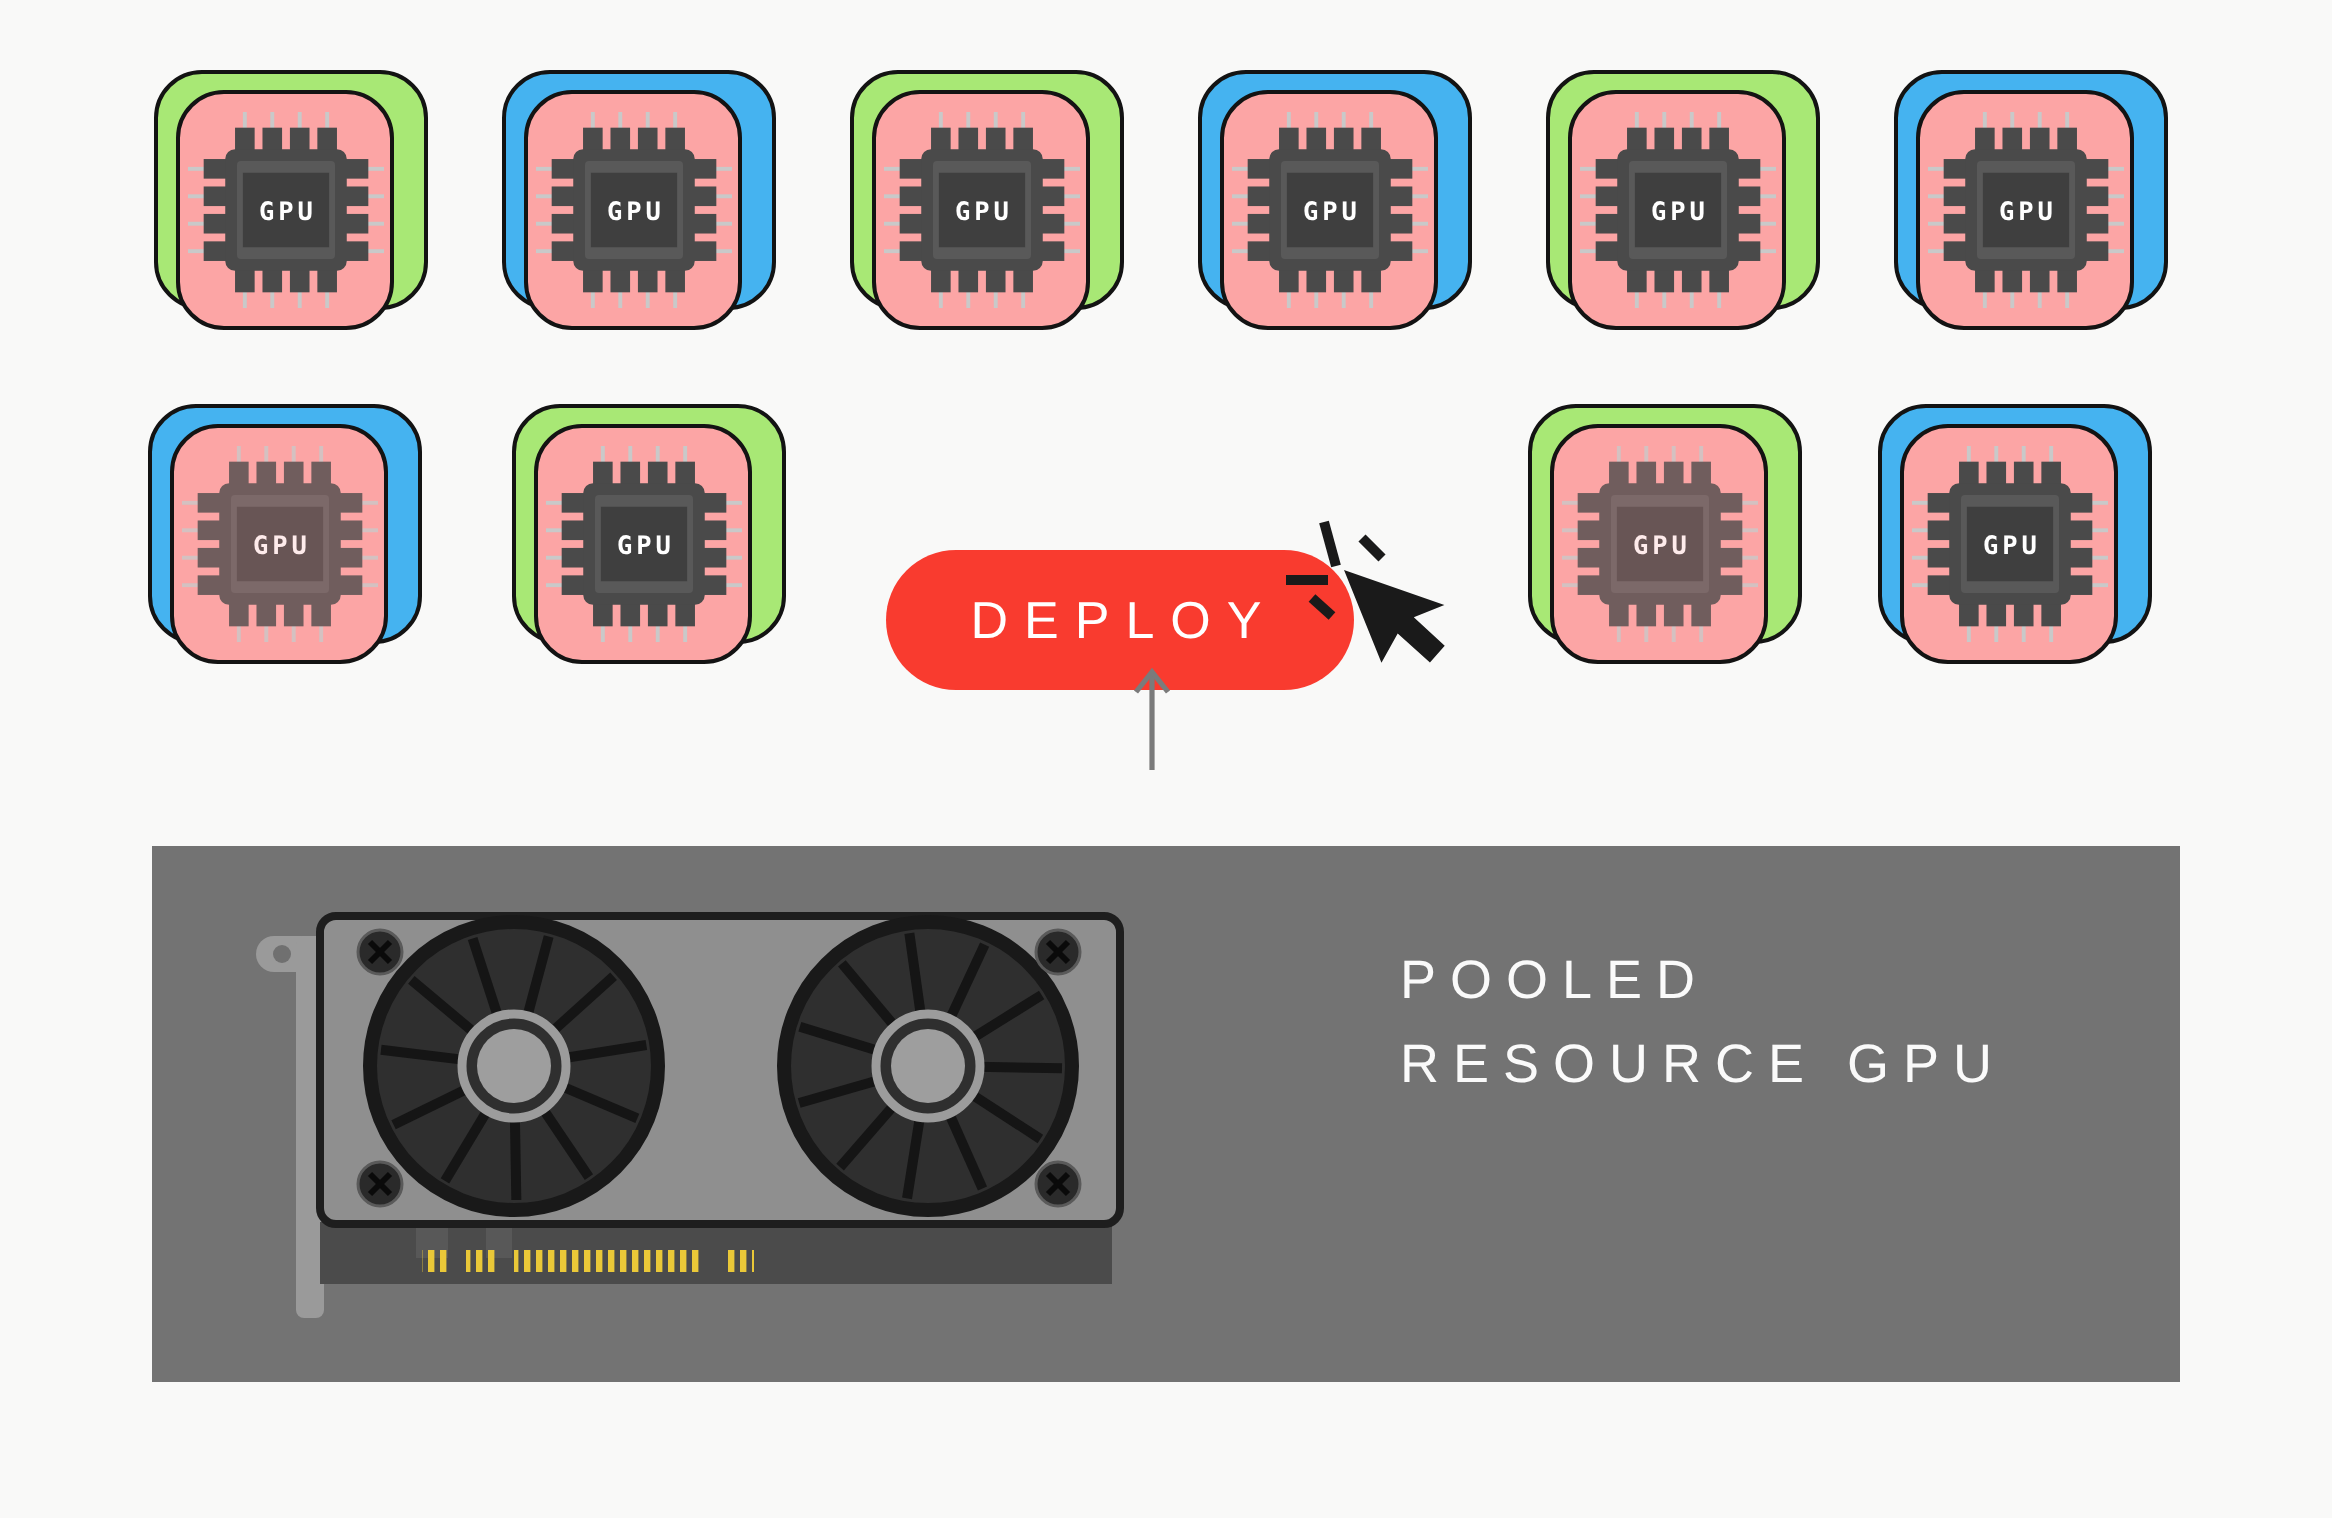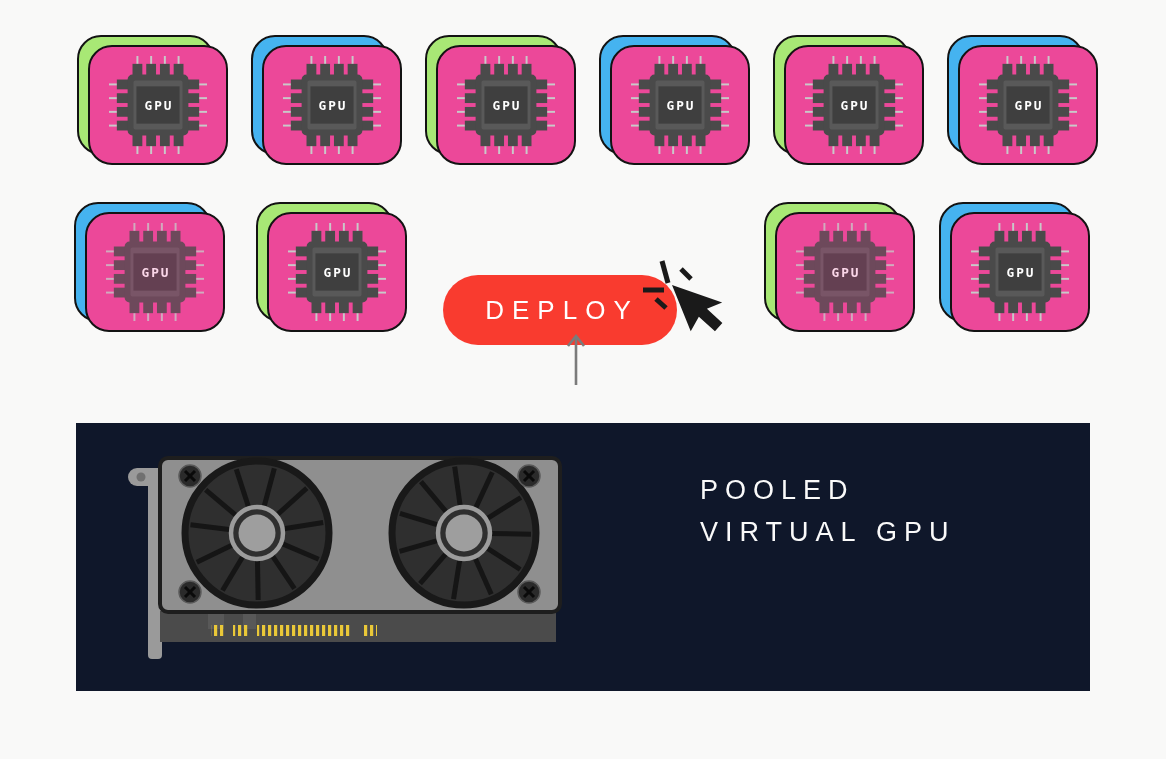--- a/index.html
+++ b/index.html
@@ -11,23 +11,23 @@
   }
   .stage{position:absolute;inset:0;}
 
   
   .gpu-card{position:absolute;width:137px;height:120px;}
   .card-shadow{
     position:absolute;left:-11px;top:-10px;width:137px;height:120px;
     box-sizing:border-box;border:2px solid #131313;border-radius:24px;
   }
   .card-face{
-    position:absolute;left:0;top:0;width:140px;height:120px;
+    position:absolute;left:0;top:0;width:109px;height:120px;
     box-sizing:border-box;border:2px solid #131313;border-radius:24px;
-    background:#ec4899;display:flex;align-items:center;justify-content:center;
+    background:#fca5a5;display:flex;align-items:center;justify-content:center;
   }
   .chip{width:100px;height:98px;display:block;}
   .gpu-card.muted .chip{opacity:0.78;}
 
   
   .deploy-button{
     position:absolute;left:443px;top:242px;width:234px;height:70px;
     border:none;border-radius:35px;cursor:pointer;
     color:#ffffff;font-family:"Liberation Sans",sans-serif;
     font-size:26px;letter-spacing:8px;font-weight:400;
@@ -537,21 +537,21 @@
     <path d="M0,0 L0,20 L5.2,15.8 L9,23.6 L13,21.6 L9.4,14 L16,14 Z" fill="#1a1a1a" transform="translate(36,33) rotate(-22) scale(2.5)"></path>
   </svg>
 
   <svg class="up-arrow" viewBox="0 0 24 58">
     <g stroke="#7b7b7b" stroke-width="2.6" fill="none">
       <line x1="12" y1="5" x2="12" y2="53"></line>
       <polyline points="4,14 12,4 20,14"></polyline>
     </g>
   </svg>
 
-  <div class="panel" style="background: #0f172a;">
+  <div class="panel" style="background: #737373;">
 
     <svg class="card-illustration" width="1014" height="268" viewBox="0 0 1014 268">
 
       <g fill="#9a9a9a">
         <rect x="52" y="45" width="36" height="18" rx="9"></rect>
         <rect x="72" y="45" width="14" height="191" rx="4"></rect>
         <rect x="72" y="192" width="41" height="17"></rect>
       </g>
       <circle cx="65" cy="54" r="4.5" fill="#707070"></circle>
 
@@ -637,17 +637,17 @@
             <g stroke="#0a0a0a" stroke-width="3">
               <line x1="-5" y1="-5" x2="5" y2="5"></line>
               <line x1="5" y1="-5" x2="-5" y2="5"></line>
             </g>
           </g>
       </g>
     </svg>
 
     <div class="panel-caption" style="color: rgb(250, 250, 250);">
       <div>POOLED</div>
-      <div>VIRTUAL GPU</div>
+      <div>RESOURCE GPU</div>
     </div>
   </div>
 
 </div>
 
 </body></html>

